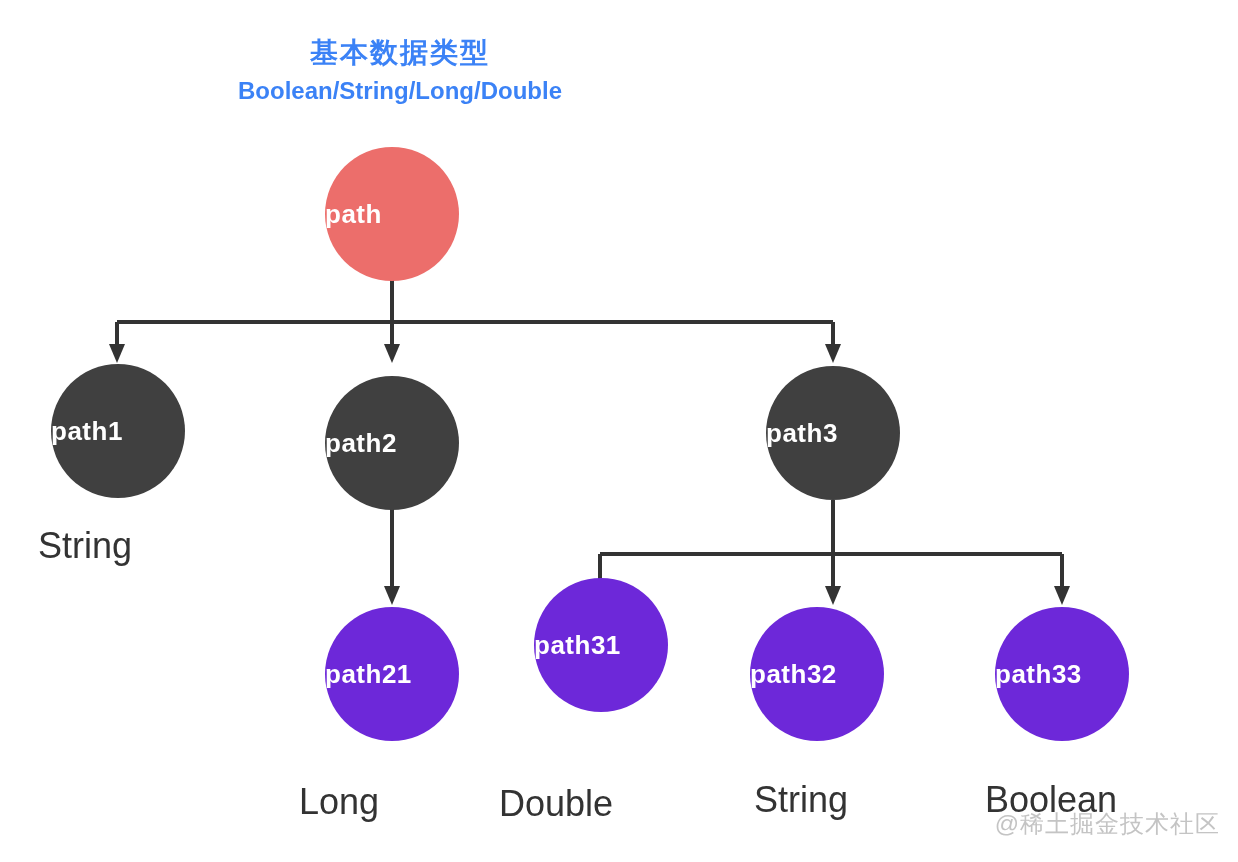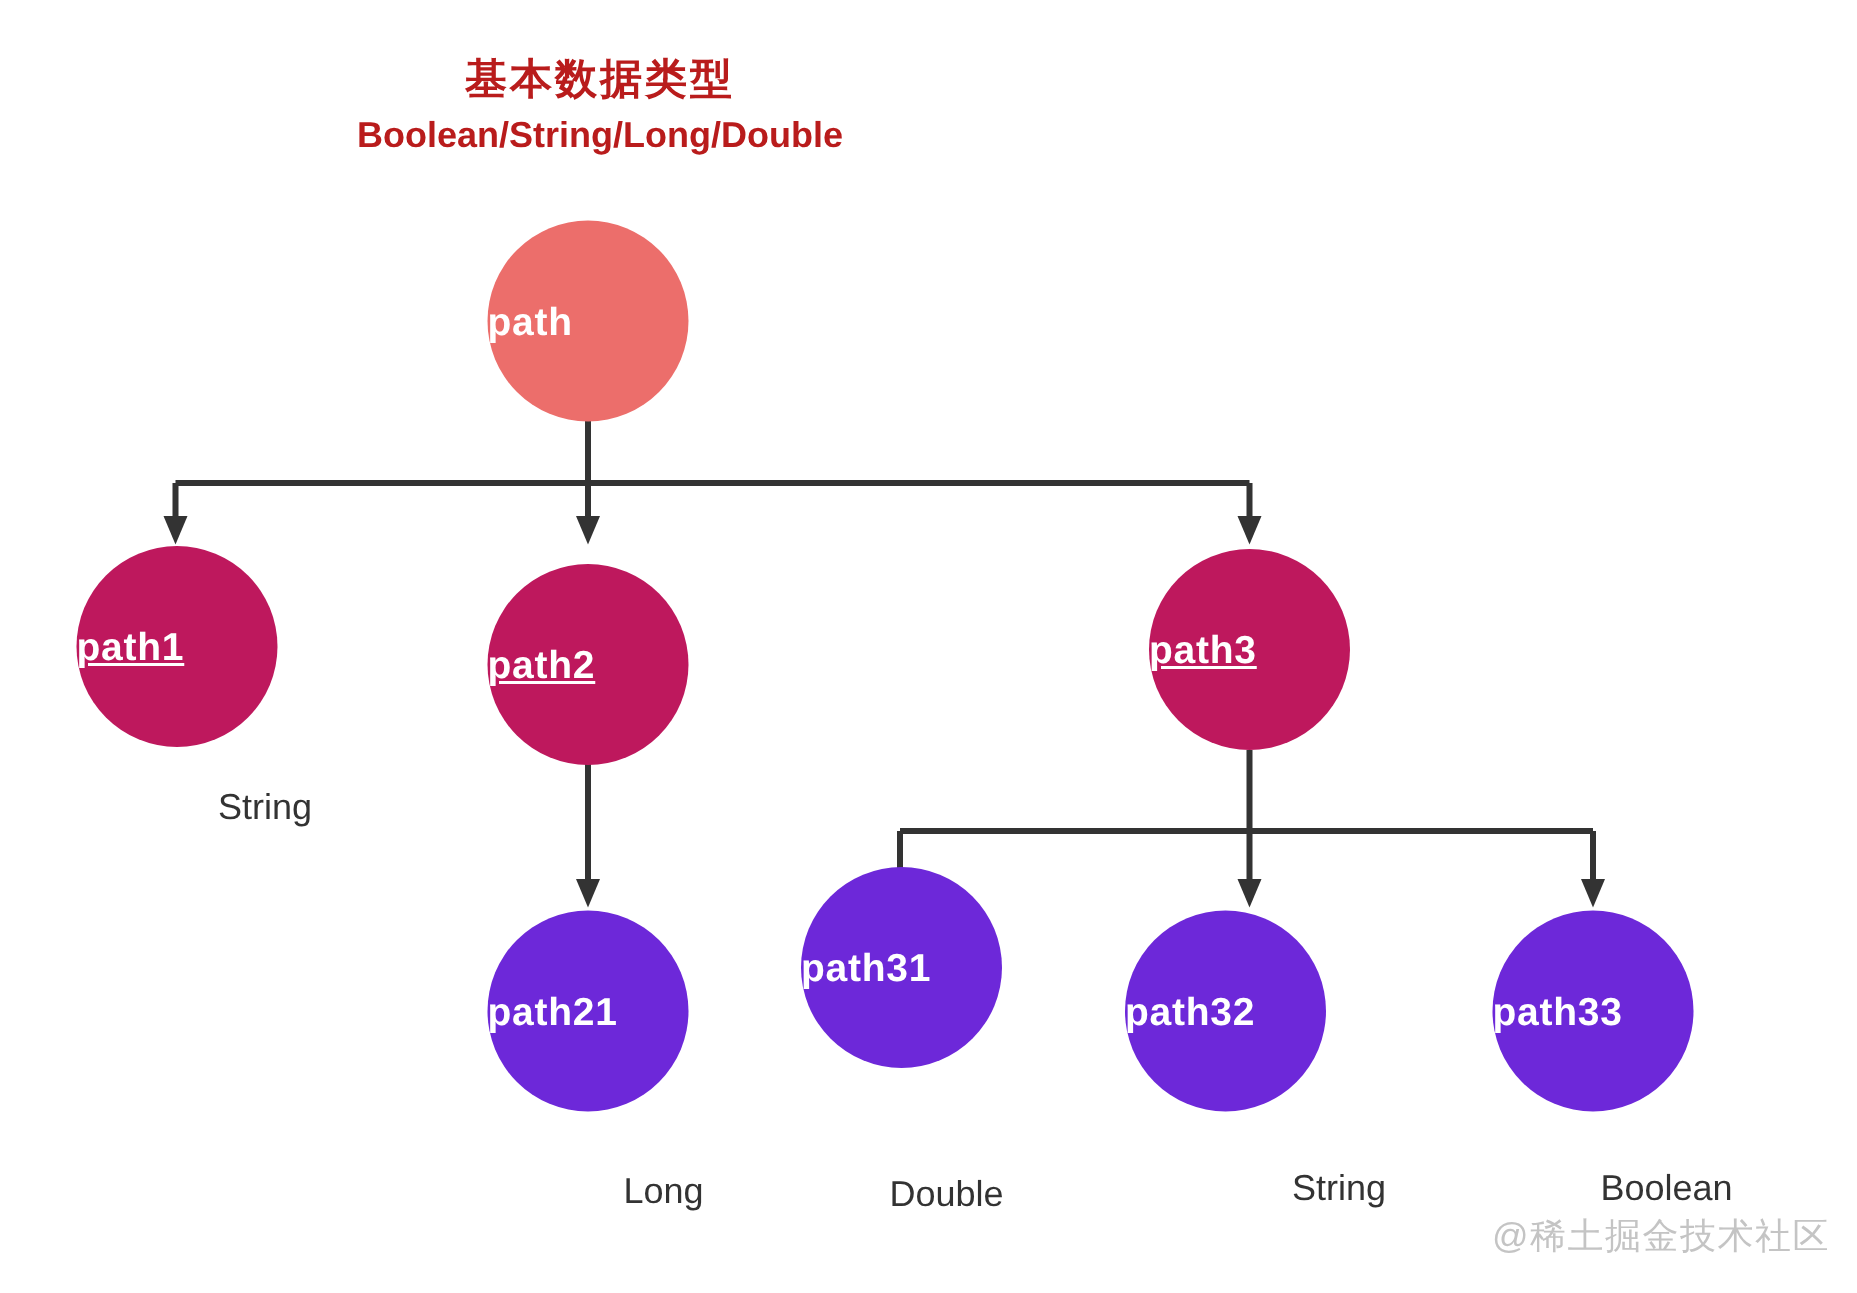--- a/index.html
+++ b/index.html
@@ -15,21 +15,21 @@
     background: #ffffff;
     overflow: hidden;
   }
   
   .title {
     position: absolute;
     left: 88px;
     top: 36px;
     width: 624px;
     text-align: center;
-    color: #b91c1c;
+    color: #3b82f6;
   }
   .title-line1 {
     font-size: 28px;
     font-weight: 700;
     letter-spacing: 2px;
     line-height: 34px;
   }
   .title-line2 {
     font-size: 24px;
     font-weight: 600;
@@ -59,38 +59,38 @@
     border-radius: 50%;
     display: flex;
     align-items: center;
     justify-content: flex-start;
     color: #ffffff;
     font-size: 26px;
     font-weight: 600;
     letter-spacing: 0.5px;
   }
   .node.root-node   { background: #ec6e6b; }
-  .node.branch-node { background: #be185d; text-decoration: underline; }
+  .node.branch-node { background: #404040; }
   .node.leaf-node   { background: #6d28d9; }
 
   #n-path   { left: 325px; top: 147px; }
   #n-path1  { left: 51px;  top: 364px; }
   #n-path2  { left: 325px; top: 376px; }
   #n-path3  { left: 766px; top: 366px; }
   #n-path21 { left: 325px; top: 607px; }
   #n-path31 { left: 534px; top: 578px; }
   #n-path32 { left: 750px; top: 607px; }
   #n-path33 { left: 995px; top: 607px; }
 
   
   .type-label {
     position: absolute;
     width: 170px;
-    text-align: right;
-    font-size: 24px;
+    text-align: left;
+    font-size: 36px;
     font-weight: 500;
     color: #333333;
   }
   #t-path1  { left: 38px;  top: 525px; }
   #t-path21 { left: 299px; top: 781px; }
   #t-path31 { left: 499px; top: 783px; }
   #t-path32 { left: 754px; top: 779px; }
   #t-path33 { left: 985px; top: 779px; }
 
   

